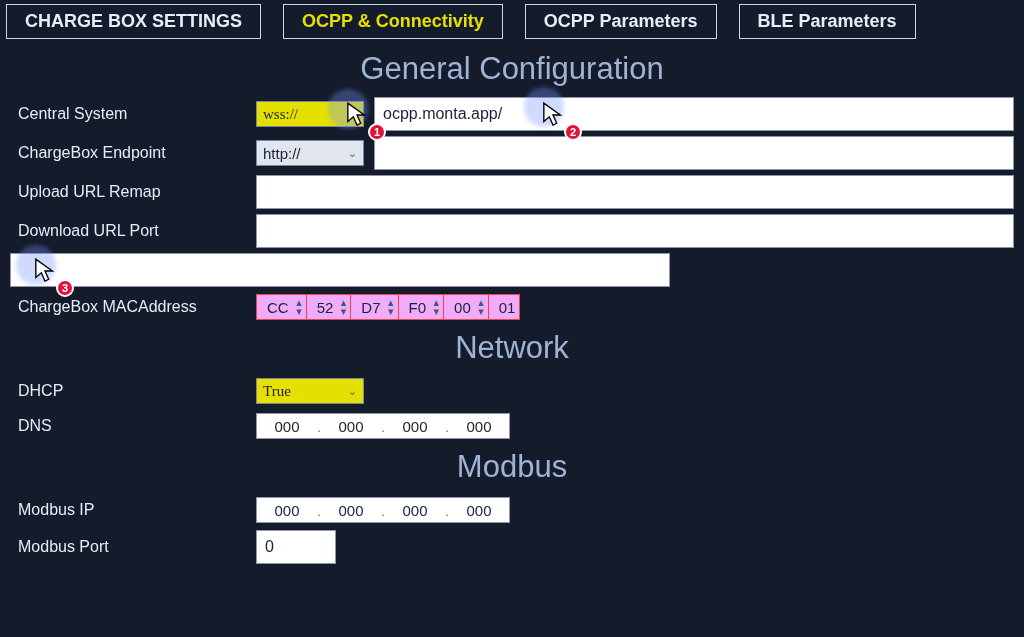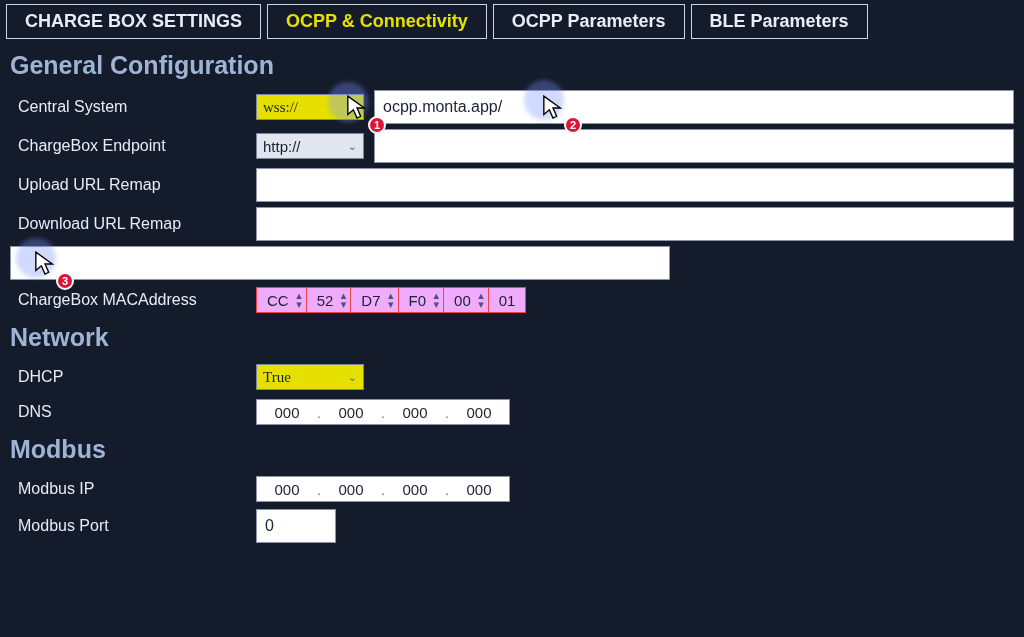--- a/index.html
+++ b/index.html
@@ -7,21 +7,21 @@
     margin: 0; padding: 0;
     width: 1024px; height: 637px;
     background: #141b2b;
     color: #ccd3e0;
     font-family: "Segoe UI", Arial, sans-serif;
     font-size: 16px;
     overflow: hidden;
   }
   .tabs {
     display: flex;
-    gap: 0;
+    gap: 16px;
     padding: 4px 6px 0 6px;
   }
   .tab {
     border: 1px solid #cfd6e3;
     padding: 6px 18px;
     font-weight: 600;
     font-size: 18px;
     color: #e8eef9;
     background: transparent;
     margin-right: 6px;
@@ -29,24 +29,25 @@
     user-select: none;
   }
   .tab.active {
     color: #e6e000;
     border-width: 1px;
   }
   .content {
     padding: 4px 10px 10px 10px;
   }
   .section-title {
-    font-size: 25px;
-    font-weight: 700;
+    font-size: 31px;
+    font-weight: 400;
     color: #9fb4d5;
     margin: 8px 0 10px 0;
+    text-align: center;
   }
   .row {
     display: flex;
     align-items: center;
     margin: 5px 0;
     min-height: 30px;
     position: relative;
     justify-content: flex-end;
   }
   .label {
@@ -222,21 +223,21 @@
   </div>
 
   <div class="row">
     <div class="label">Upload URL Remap</div>
     <div class="field">
       <input class="txt" value="" style="">
     </div>
   </div>
 
   <div class="row">
-    <div class="label">Download URL Remap</div>
+    <div class="label">Download URL Port</div>
     <div class="field">
       <input class="txt" value="" style="">
     </div>
   </div>
 
   <div class="row">
     <div class="field">
       <input class="txt" style="max-width: 660px;" value="">
       <div class="halo" style="left:6px; top:-8px;"></div>
       <div class="cursor" style="left:24px; top:4px;">
@@ -265,21 +266,21 @@
             <span class="dots">▴<br>▾</span>
           </div>
         <div class="maccell">
             <span>F0</span>
             <span class="dots">▴<br>▾</span>
           </div>
         <div class="maccell">
             <span>00</span>
             <span class="dots">▴<br>▾</span>
           </div>
-        <div class="maccell" style="padding-right:10px;">
+        <div class="maccell" style="padding-right:4px;">
             <span>01</span>
           </div>
       </div>
     </div>
   </div>
 
   <div class="section-title">Network</div>
 
   <div class="row">
     <div class="label">DHCP</div>

